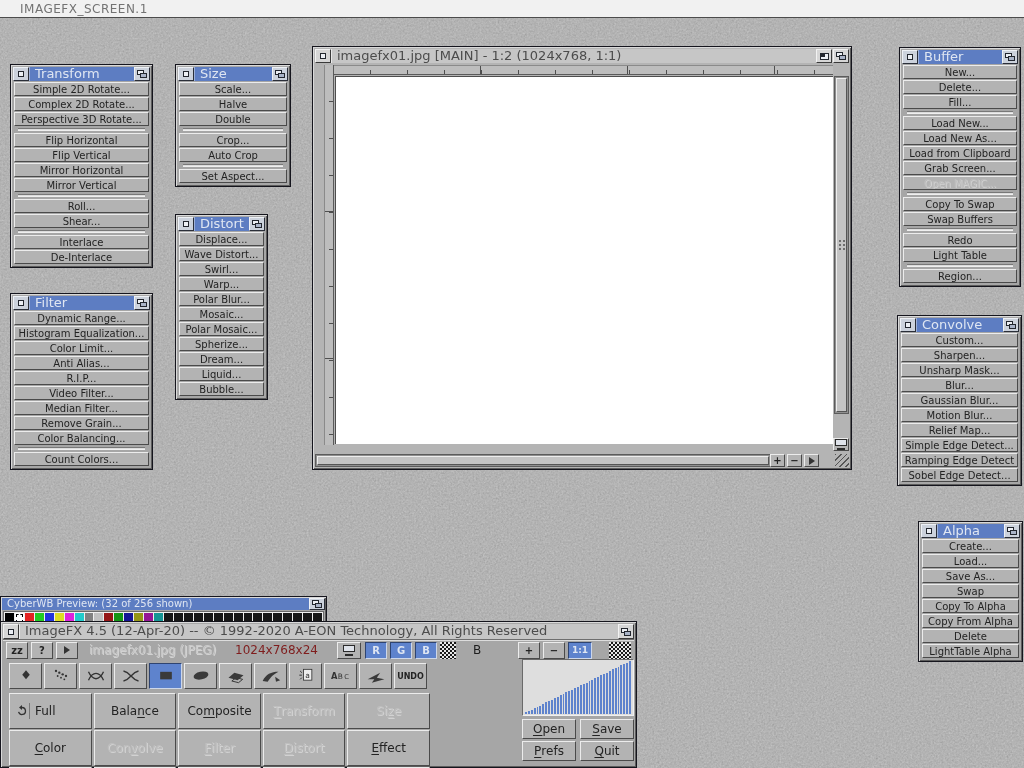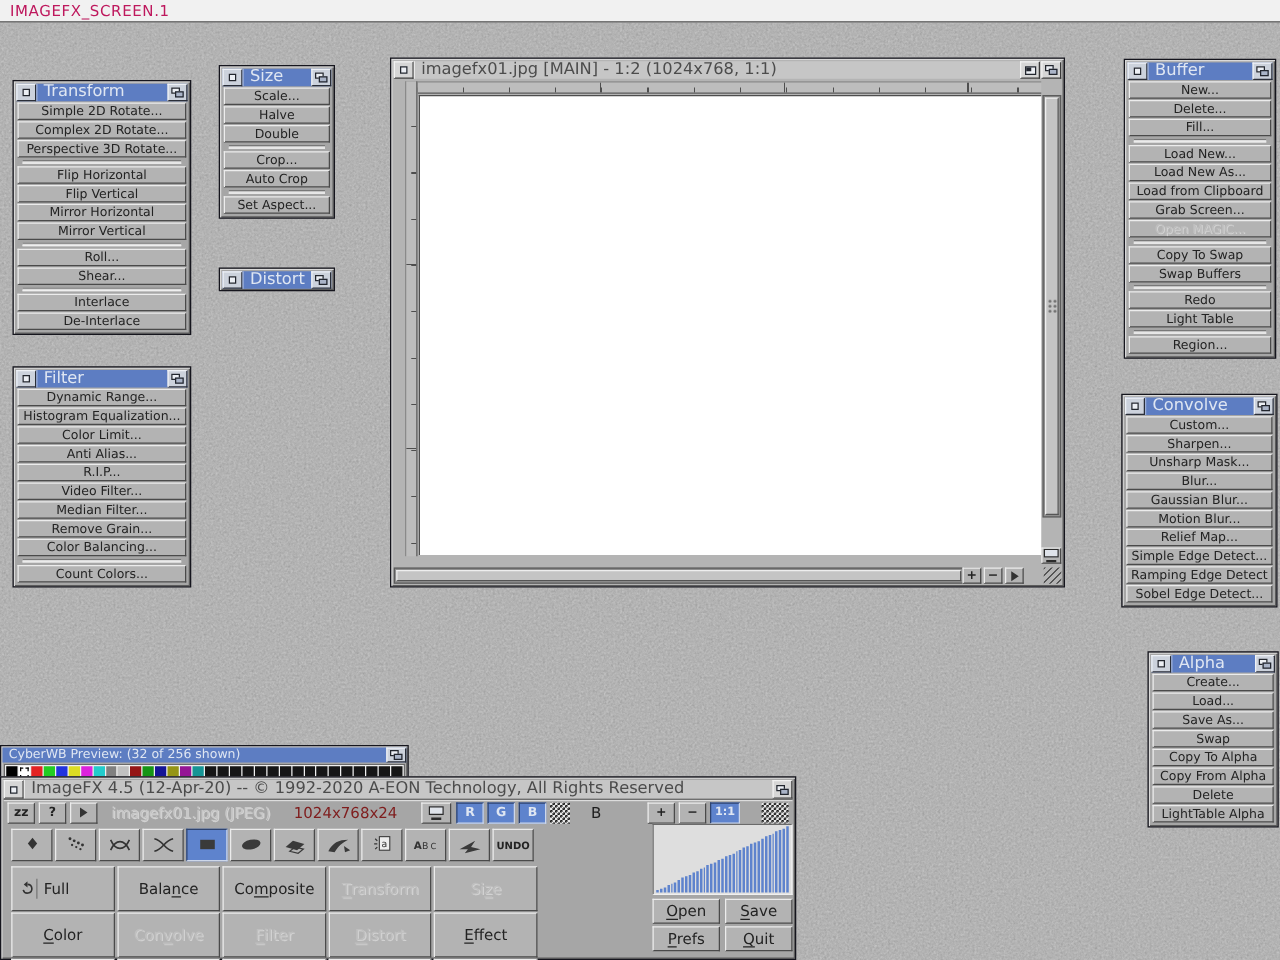--- a/index.html
+++ b/index.html
@@ -4,21 +4,21 @@
 <style>
   * { margin:0; padding:0; box-sizing:border-box; }
   html,body { width:1024px; height:768px; }
   body { font-family:"DejaVu Sans", "Liberation Sans", sans-serif; overflow:hidden; background:#9e9e9e; }
   .screen { position:relative; width:1024px; height:768px; overflow:hidden; }
   .noise-layer { position:absolute; left:0; top:0; width:1024px; height:768px; pointer-events:none; }
 
   
   .screen-titlebar { position:absolute; left:0; top:0; width:1024px; height:18px; background:#f1f1f1;
     border-bottom:1px solid #4c4c4c; display:flex; align-items:center; z-index:5; }
-  .screen-titlebar span { padding-left:8px; font-size:12px; color:#be185d; letter-spacing:0.5px; }
+  .screen-titlebar span { padding-left:20px; font-size:12px; color:#737373; letter-spacing:0.5px; }
 
   
   .win { position:absolute; background:#a6a6a6; border:1px solid #15151d;
     box-shadow:inset 1px 1px 0 #d9d9d9, inset -1px -1px 0 #5c5c5c; z-index:10; }
   .tbar { display:flex; align-items:stretch; height:14px; margin:2px 2px 1px 2px; }
   .tbar.blue { background:#5d7dc2; }
   .tbar.gray { background:#c6c6c6; }
   .tbar .ttl { flex:1; font-size:13px; line-height:14px; padding-left:5px; white-space:nowrap; overflow:hidden; }
   .tbar.blue .ttl { color:#dfe6f2; border-left:1px solid #9db0d8; }
   .tbar.gray .ttl { color:#4c4c4c; border-left:1px solid #e9e9e9; }
@@ -166,21 +166,21 @@
           <div class="btn panel-btn">Mirror Horizontal</div>
           <div class="btn panel-btn">Mirror Vertical</div>
           <div class="panel-div"></div>
           <div class="btn panel-btn">Roll...</div>
           <div class="btn panel-btn">Shear...</div>
           <div class="panel-div"></div>
           <div class="btn panel-btn">Interlace</div>
           <div class="btn panel-btn">De-Interlace</div>
         </div>
       </div>
-      <div class="win" style="left: 175px; top: 52px; width: 93px;">
+      <div class="win" style="left: 175px; top: 64px; width: 116px;">
         <div class="tbar blue">
           <div class="gad">
             <div class="closeglyph"></div>
           </div>
           <div class="ttl">Size</div>
           <div class="gad right">
             <div class="depthglyph">
               <i></i>
               <i></i>
             </div>
@@ -202,20 +202,33 @@
           <div class="gad">
             <div class="closeglyph"></div>
           </div>
           <div class="ttl">Distort</div>
           <div class="gad right">
             <div class="depthglyph">
               <i></i>
               <i></i>
             </div>
           </div>
+        </div>
+        <div class="panel-body">
+          <div class="btn panel-btn">Displace...</div>
+          <div class="btn panel-btn">Wave Distort...</div>
+          <div class="btn panel-btn">Swirl...</div>
+          <div class="btn panel-btn">Warp...</div>
+          <div class="btn panel-btn">Polar Blur...</div>
+          <div class="btn panel-btn">Mosaic...</div>
+          <div class="btn panel-btn">Polar Mosaic...</div>
+          <div class="btn panel-btn">Spherize...</div>
+          <div class="btn panel-btn">Dream...</div>
+          <div class="btn panel-btn">Liquid...</div>
+          <div class="btn panel-btn">Bubble...</div>
         </div>
       </div>
       <div class="win" style="left: 10px; top: 293px; width: 143px;">
         <div class="tbar blue">
           <div class="gad">
             <div class="closeglyph"></div>
           </div>
           <div class="ttl">Filter</div>
           <div class="gad right">
             <div class="depthglyph">

